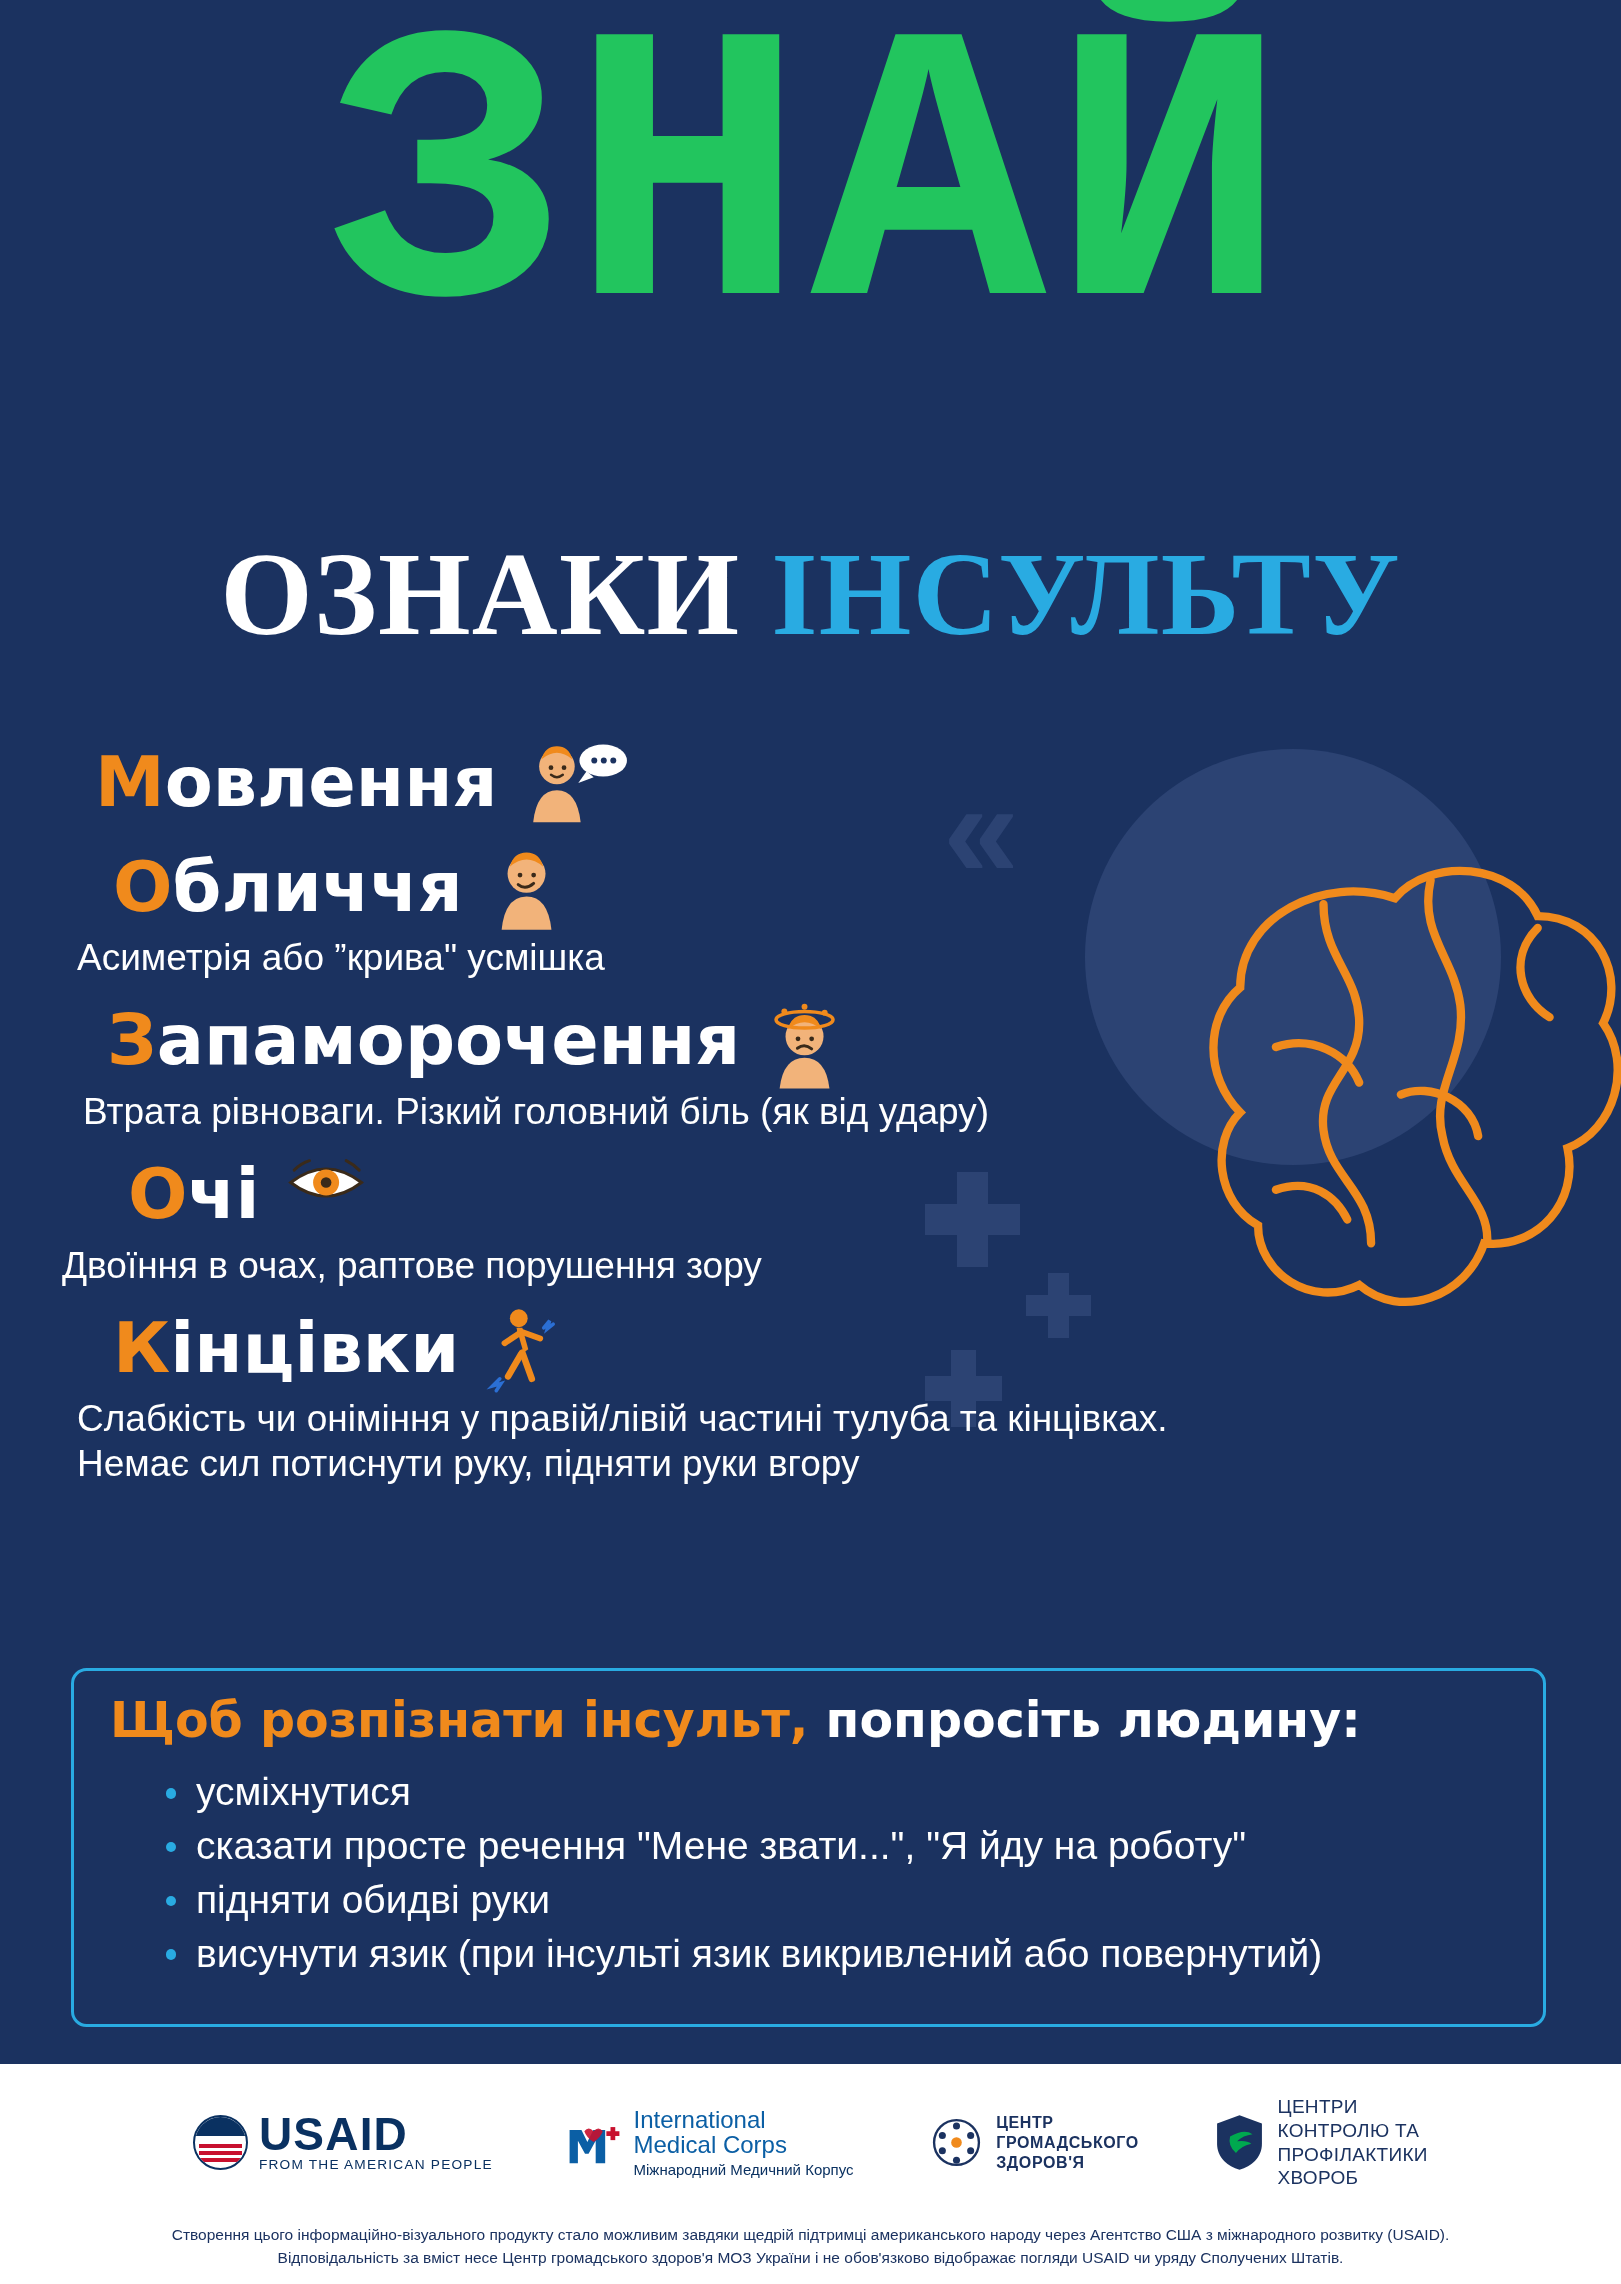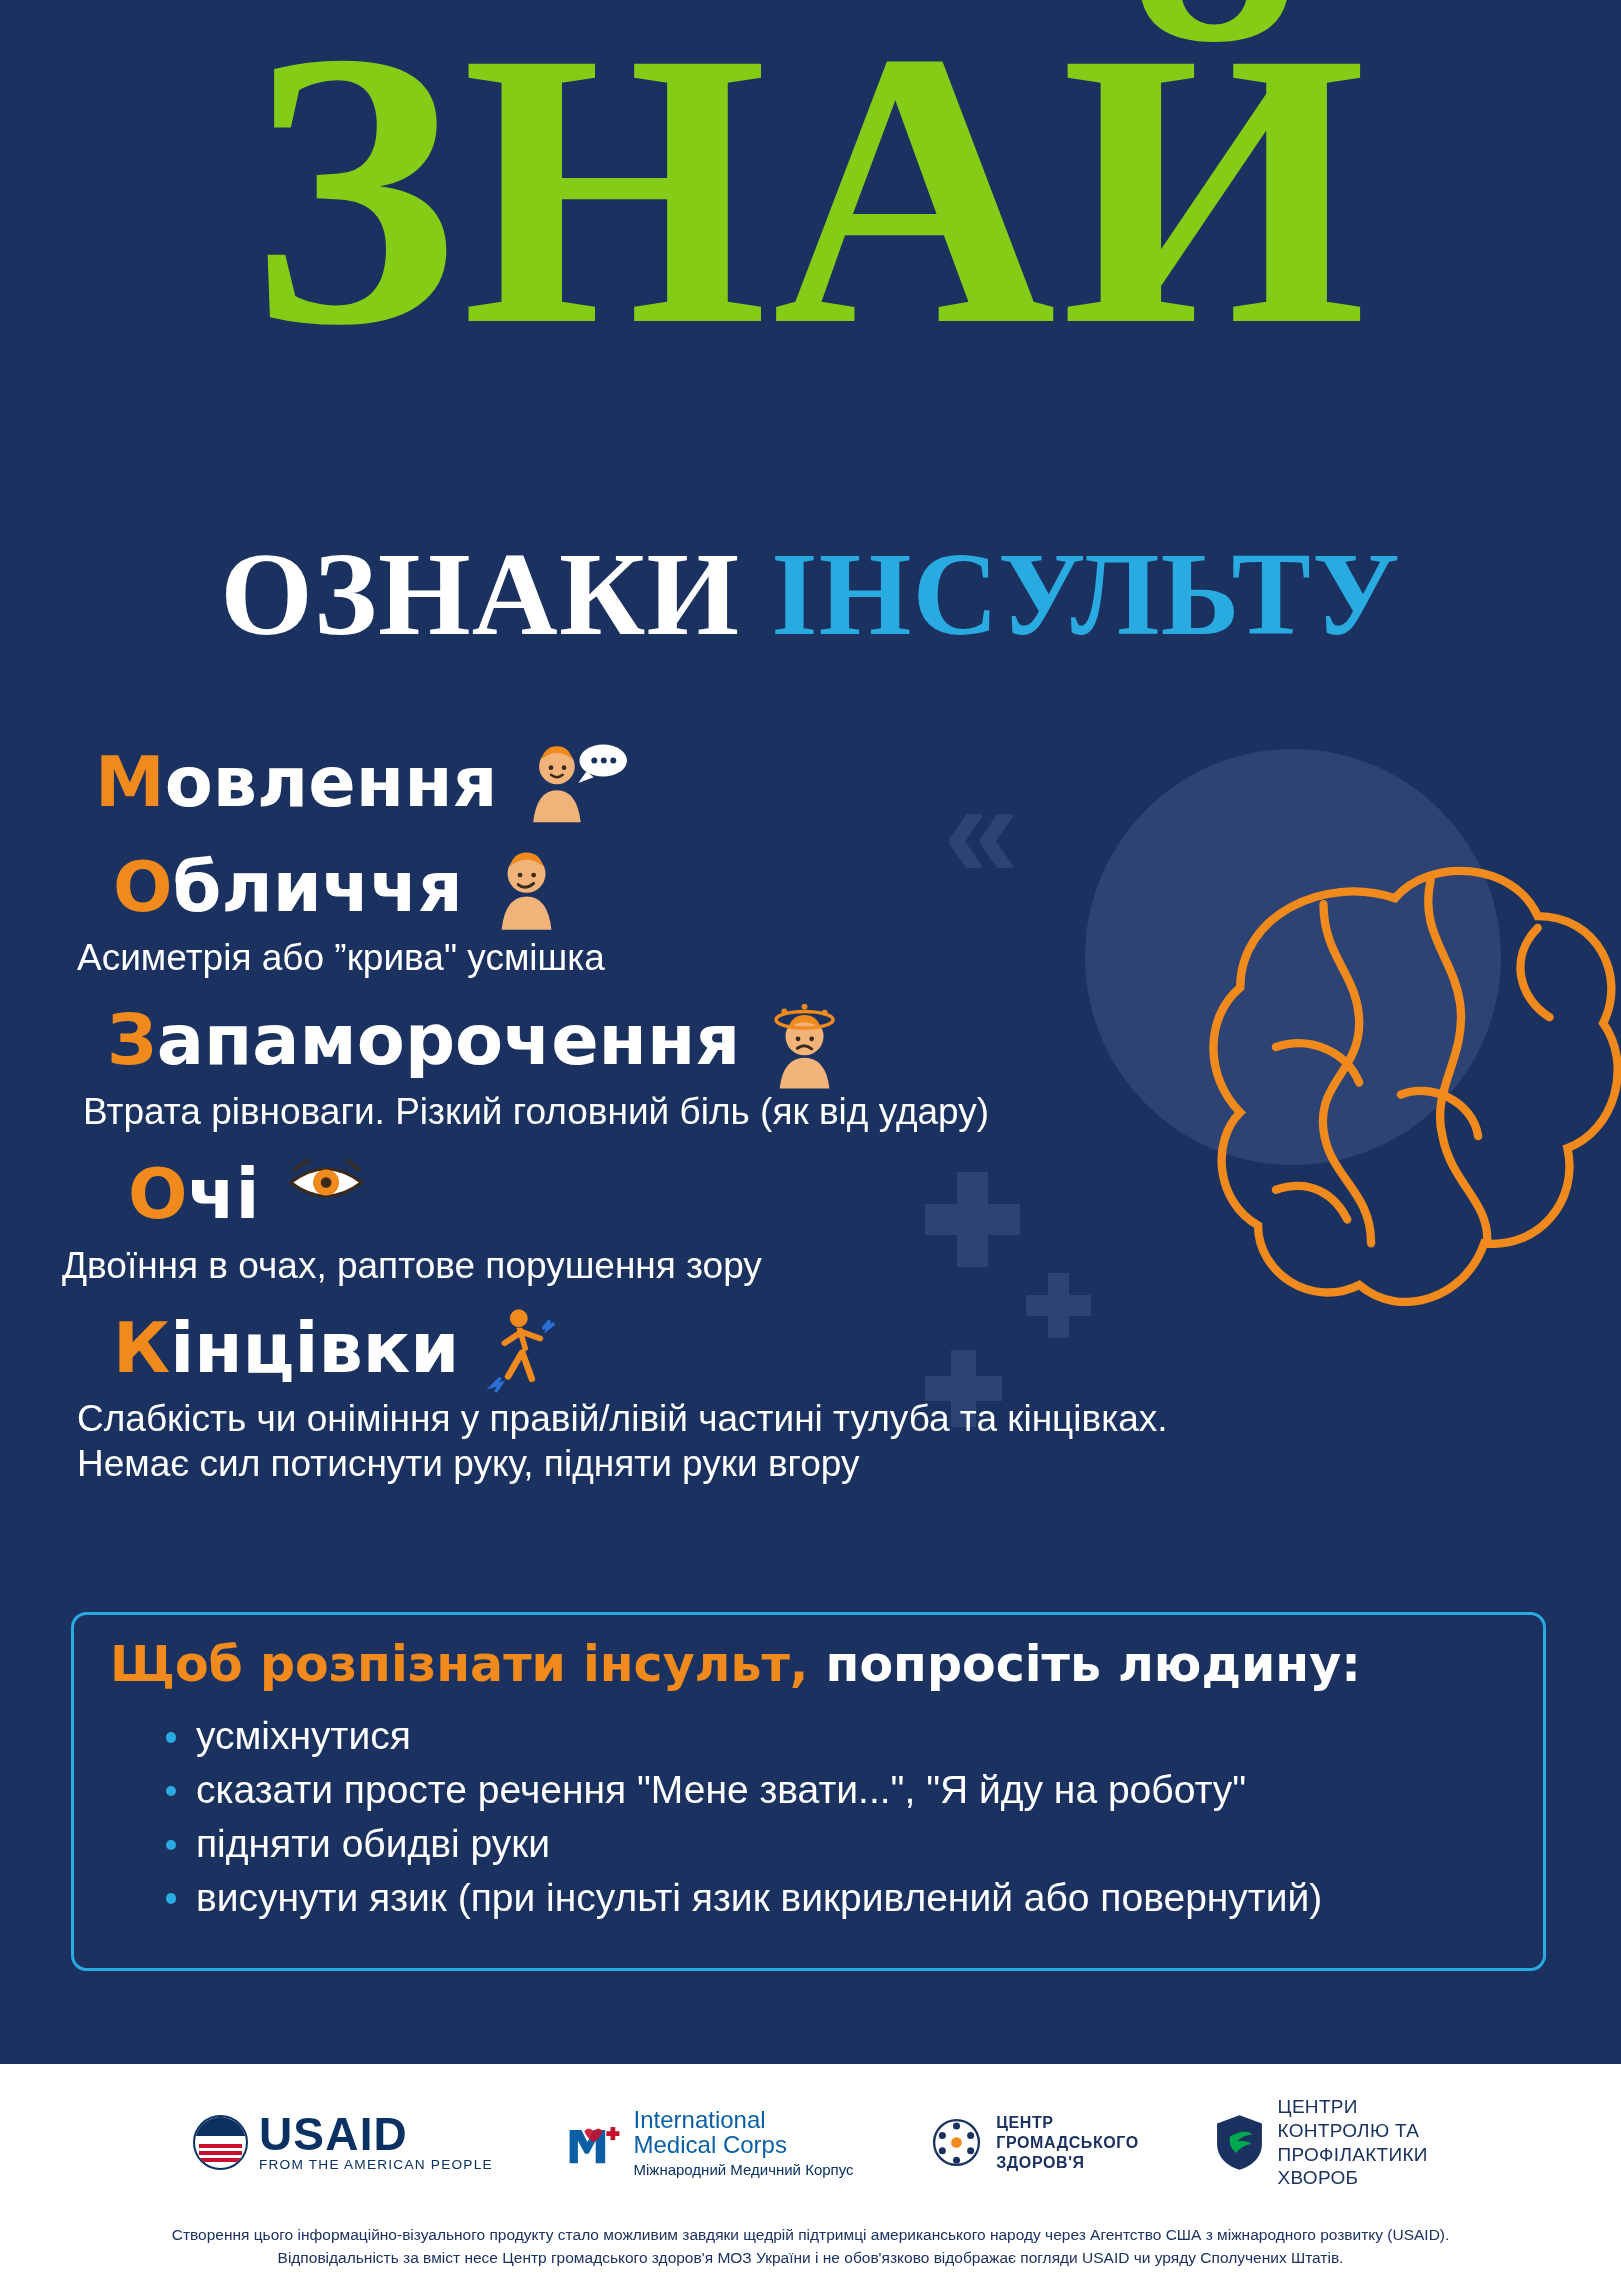--- a/index.html
+++ b/index.html
@@ -68,23 +68,23 @@
     position: absolute;
     left: 0;
     top: 36px;
     width: 1621px;
     text-align: center;
   }
   .headline .znai {
     font-size: 393px;
     line-height: 0.78;
     font-weight: 800;
-    color: #84cc16;
+    color: #22c55e;
     letter-spacing: 4.8px;
-    font-family: Liberation Serif, serif;
+    font-family: Liberation Mono, monospace;
   }
   .subline {
     position: absolute;
     left: 0;
     top: 535px;
     width: 1621px;
     text-align: center;
     font-size: 119px;
     line-height: 1;
     font-weight: 800;
@@ -140,21 +140,21 @@
   .s5 { margin-left: 18px; }
   .sign-desc.flush { margin-left: -33px; }
   .sign-desc.flush2 { margin-left: -18px; }
   .sign-desc.flush3 { margin-left: -12px; }
   .sign-desc.flush4 { margin-left: -18px; }
 
   
   .askbox {
     position: absolute;
     left: 71px;
-    top: 1612px;
+    top: 1668px;
     width: 1475px;
     border: 3.6px solid #29abe2;
     border-radius: 15.5px;
     padding: 21.4px 36px 27px 36px;
     box-sizing: border-box;
   }
   .askbox-title {
     font-size: 49px;
     font-weight: 700;
     color: #ffffff;

